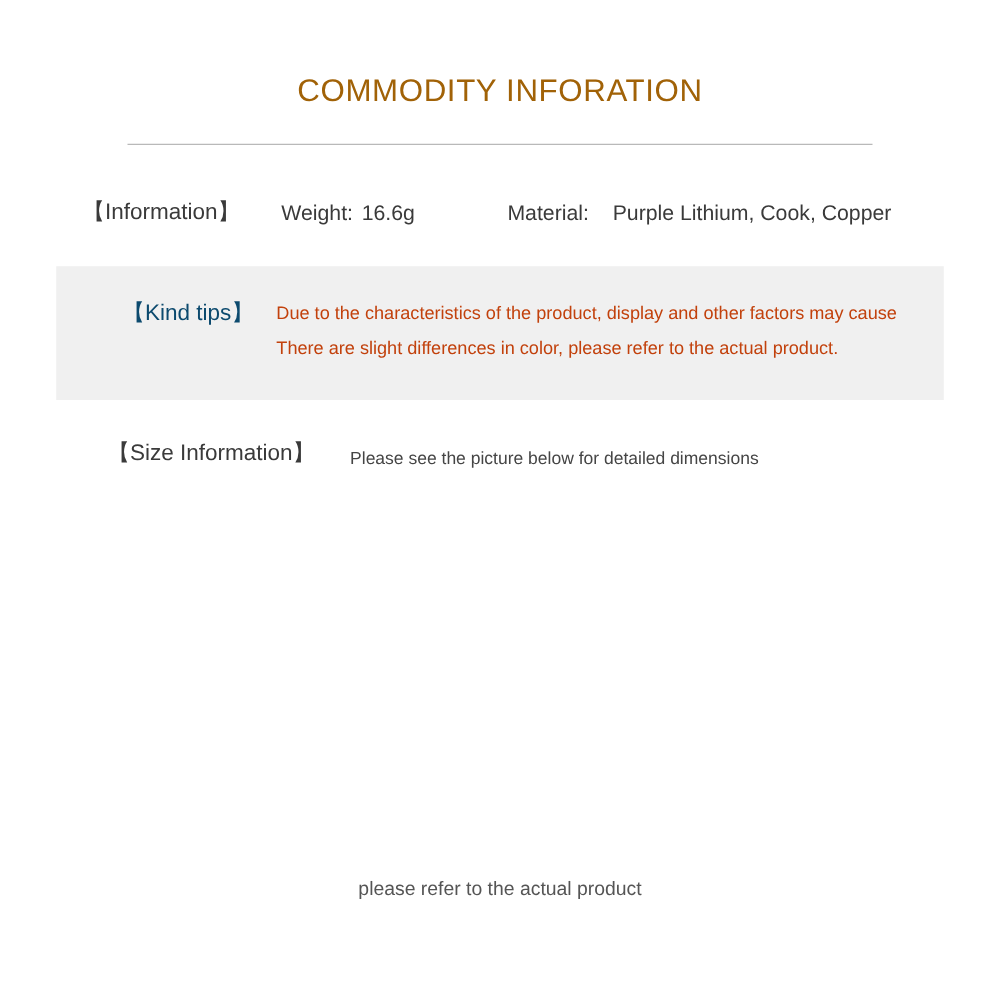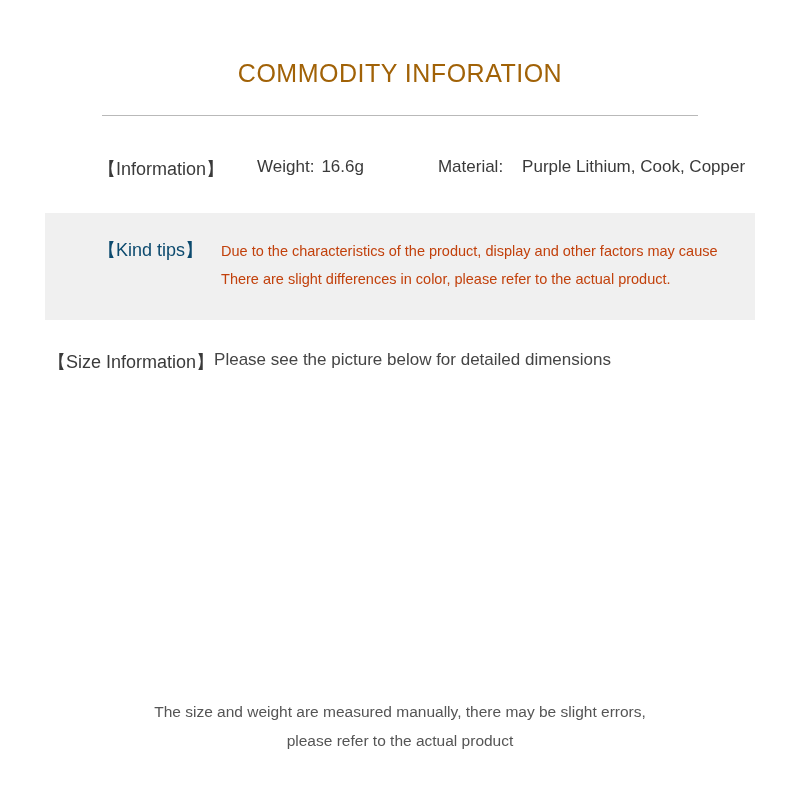--- a/index.html
+++ b/index.html
@@ -34,22 +34,22 @@
   .title-rule {
     width: 596px;
     height: 1px;
     background: #b9b9b9;
     margin: 27px auto 0 auto;
   }
 
   
   .info-row {
     display: flex;
-    align-items: flex-start;
-    padding: 41px 0 0 98px;
+    align-items: flex-end;
+    padding: 41px 0 0 66px;
     font-size: 17px;
     color: #3a3a3a;
     white-space: nowrap;
   }
   .info-label {
     font-size: 18px;
     color: #3a3a3a;
   }
   .info-weight {
     margin-left: 33px;
@@ -82,30 +82,31 @@
     margin-left: 18px;
     font-size: 14.5px;
     color: #c2410c;
     line-height: 1.92;
   }
   .tips-body div { white-space: nowrap; }
 
   
   .size-row {
     display: flex;
-    align-items: flex-start;
-    padding: 30px 0 0 48px;
+    align-items: flex-end;
+    padding: 30px 0 0 86px;
     white-space: nowrap;
   }
   .size-label {
     font-size: 18px;
     color: #3a3a3a;
   }
   .size-note {
-    font-size: 17px;
+    margin-left: 28px;
+    font-size: 14px;
     color: #454545;
   }
 
   
   .figure {
     position: relative;
     width: 800px;
     height: 240px;
     margin-top: 18px;
   }
@@ -160,17 +161,16 @@
 
     
 
     
     
 
     
   </div>
 
   <div class="footer">
-    <div>The size and weight are measured manually, there may be slight errors,</div>
     <div>please refer to the actual product</div>
   </div>
 
 </div>
 
 </body></html>

